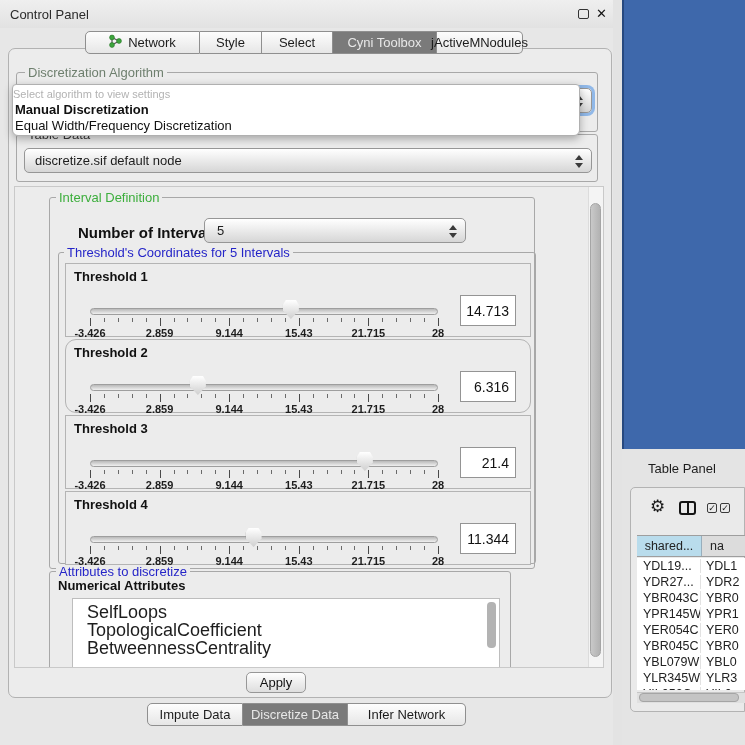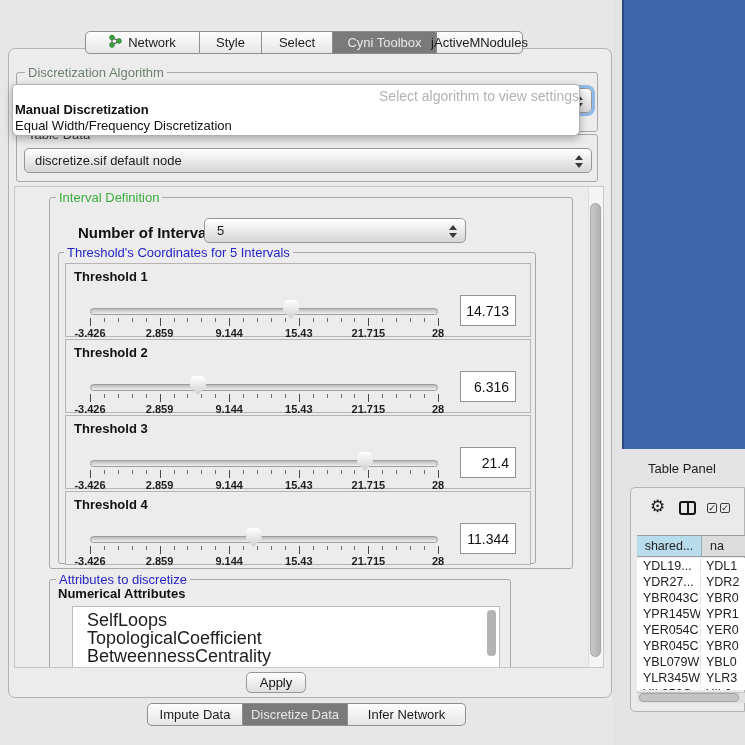--- a/index.html
+++ b/index.html
@@ -35,21 +35,21 @@
          background:linear-gradient(#ffffff,#d6d6d6);font-size:13px;color:#1d1d1d;
          line-height:23px;padding-left:10px;box-sizing:border-box;}
   .spin{position:absolute;right:8px;top:5px;width:9px;height:15px;}
   .spin:before,.spin:after{content:"";position:absolute;left:1px;border-left:4px solid transparent;border-right:4px solid transparent;}
   .spin:before{top:1px;border-bottom:5px solid #3a3a3a;}
   .spin:after{bottom:1px;border-top:5px solid #3a3a3a;}
 
   
   #algo-popup{left:12px;top:84px;width:568px;height:52px;background:#fff;border:1px solid #b0b0b0;
               border-radius:4px 4px 6px 6px;box-shadow:0 3px 8px rgba(0,0,0,.3);z-index:60;}
-  #algo-placeholder{left:0;top:3px;width:100%;text-align:right;font-size:14px;color:#b2b2b2;}
+  #algo-placeholder{left:0;top:3px;width:100%;text-align:left;font-size:11px;color:#b2b2b2;}
   .algo-opt{position:absolute;left:2px;font-size:13px;color:#111;white-space:nowrap;}
   #algo-opt0{top:17px;font-weight:bold;}
   #algo-opt1{top:33px;}
   #algo-combo-hidden{left:24px;top:88px;width:568px;height:25px;z-index:10;
                      box-shadow:0 0 0 3px rgba(96,156,230,.65);}
 
   
   #viewport{left:14px;top:186px;width:590px;height:482px;border:1px solid #c9c9c9;background:#ececec;overflow:hidden;}
   #vscroll{left:588px;top:187px;width:15px;height:480px;background:#f4f4f4;border-left:1px solid #dcdcdc;}
   #vscroll-thumb{left:590px;top:203px;width:11px;height:454px;border-radius:6px;
@@ -98,20 +98,25 @@
   .trow{display:flex;height:16px;font-size:12.5px;align-items:center;}
   .tc1{width:64px;padding-left:6px;border-right:1px solid #e2e2e2;white-space:nowrap;overflow:hidden;box-sizing:border-box;}
   .tc2{flex:1;padding-left:5px;white-space:nowrap;overflow:hidden;}
   #hscroll{left:637px;top:692px;width:108px;height:11px;background:#e0e0e0;border-top:1px solid #c6c6c6;}
   #hscroll-thumb{left:639px;top:693px;width:100px;height:9px;border-radius:4px;background:#c4c4c4;border:1px solid #a5a5a5;}
 </style>
 </head>
 <body>
 
 <div id="left-region" class="abs">
+  <div id="titlebar" class="abs">
+    <div id="panel-title" class="abs">Control Panel</div>
+    <div id="float-icon" class="abs"></div>
+    <div id="close-icon" class="abs">✕</div>
+  </div>
 
   <div id="top-tabs" class="abs">
     <div class="tab" style="width:115px">
       <span class="net-ico">
         <svg width="13" height="14" viewBox="0 0 13 14">
           <line x1="3" y1="3.5" x2="10" y2="7" stroke="#555" stroke-width="1.2"></line>
           <line x1="3" y1="11" x2="10" y2="7" stroke="#555" stroke-width="1.2"></line>
           <line x1="3" y1="3.5" x2="3" y2="11" stroke="#555" stroke-width="1.2"></line>
           <circle cx="3" cy="3.5" r="2.4" fill="#3da53d" stroke="#2a7a2a" stroke-width="0.7"></circle>
           <circle cx="3" cy="11" r="2.4" fill="#3da53d" stroke="#2a7a2a" stroke-width="0.7"></circle>
@@ -152,21 +157,21 @@
   </div>
 
   <div id="algo-popup" class="abs">
     <div id="algo-placeholder" class="abs">Select algorithm to view settings</div>
     <div id="algo-opt0" class="algo-opt">Manual Discretization</div>
     <div id="algo-opt1" class="algo-opt">Equal Width/Frequency Discretization</div>
   </div>
 
   <div id="viewport" class="abs">
 
-    <div class="group" style="left:34px;top:10px;width:524px;height:372px;">
+    <div class="group" style="left:34px;top:10px;width:486px;height:372px;">
       <div class="gtitle" style="left:6px;top:-7px;color:#3cae3c;">Interval Definition</div>
 
       <div style="position:absolute;left:28px;top:26px;font-size:15px;font-weight:bold;color:#111;">Number of Intervals</div>
       <div class="combo" style="left:154px;top:20px;width:262px;padding-left:12px;">
         <span>5</span>
         <span class="spin"></span>
       </div>
 
       <div class="group" style="left:8px;top:54px;width:478px;height:312px;">
         <div class="gtitle" style="left:5px;top:-7px;color:#2525c8;">Threshold's Coordinates for 5 Intervals</div>
@@ -206,21 +211,21 @@
           <div class="ticklabels">
               <span class="ticklabel" style="left: 0%;">-3.426</span>
               <span class="ticklabel" style="left: 20%;">2.859</span>
               <span class="ticklabel" style="left: 40%;">9.144</span>
               <span class="ticklabel" style="left: 60%;">15.43</span>
               <span class="ticklabel" style="left: 80%;">21.715</span>
               <span class="ticklabel" style="left: 100%;">28</span>
             </div>
           <div class="valfield">14.713</div>
         </div>
-        <div class="thr" style="left:6px;top:86px;">
+        <div class="thr" style="left:6px;top:86px;border-radius:11px;">
           <div class="thr-label">Threshold 2</div>
           <div class="track"></div>
           <div class="thumb" style="left: 123.9px;"></div>
           <div class="ticks">
               <div class="tick" style="left: 0%;"></div>
               <div class="tick minor" style="left: 4%;"></div>
               <div class="tick minor" style="left: 8%;"></div>
               <div class="tick minor" style="left: 12%;"></div>
               <div class="tick minor" style="left: 16%;"></div>
               <div class="tick" style="left: 20%;"></div>
@@ -335,21 +340,21 @@
               <span class="ticklabel" style="left: 40%;">9.144</span>
               <span class="ticklabel" style="left: 60%;">15.43</span>
               <span class="ticklabel" style="left: 80%;">21.715</span>
               <span class="ticklabel" style="left: 100%;">28</span>
             </div>
           <div class="valfield">11.344</div>
         </div>
       </div>
     </div>
 
-    <div class="group" style="left:34px;top:392px;width:462px;height:100px;">
+    <div class="group" style="left:34px;top:384px;width:462px;height:100px;">
       <div class="gtitle" style="left:6px;top:-7px;color:#2525c8;">Attributes to discretize</div>
       <div style="position:absolute;left:8px;top:6px;font-size:13px;font-weight:bold;color:#111;">Numerical Attributes</div>
       <div style="position:absolute;left:22px;top:26px;width:428px;height:70px;background:#fff;border:1px solid #bdbdbd;box-sizing:border-box;">
         <div class="attr-item" style="top:3px;">SelfLoops</div>
         <div class="attr-item" style="top:21px;">TopologicalCoefficient</div>
         <div class="attr-item" style="top:39px;">BetweennessCentrality</div>
         <div style="position:absolute;right:3px;top:3px;width:9px;height:46px;border-radius:4px;background:#b3b3b3;"></div>
       </div>
     </div>
   </div>

